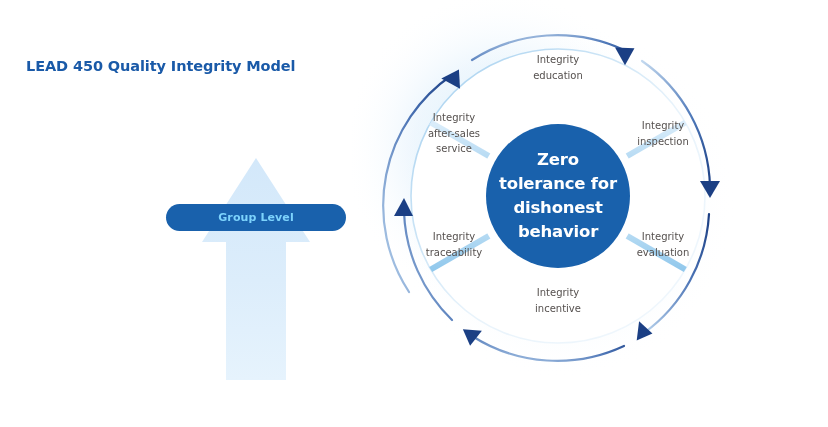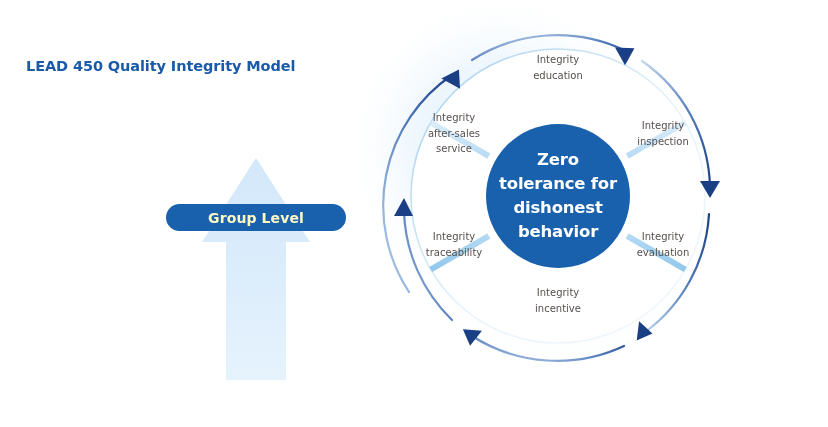--- a/index.html
+++ b/index.html
@@ -50,23 +50,23 @@
     width: 200px;
     height: 235px;
   }
   .level-pill {
     position: absolute;
     left: 6px;
     width: 180px;
     height: 27px;
     border-radius: 14px;
     background: #1961ac;
-    color: #fef9c3;
-    font-family: "DejaVu Sans", sans-serif;
-    font-size: 14px;
+    color: #7dd3fc;
+    font-family: "DejaVu Sans", sans-serif;
+    font-size: 11px;
     font-weight: bold;
     display: flex;
     align-items: center;
     justify-content: center;
     letter-spacing: 0.1px;
     box-sizing: border-box;
   }
   #level-pill-0 { top: 54px; }
   #level-pill-1 { top: 98px; }
   #level-pill-2 { top: 142px; }

